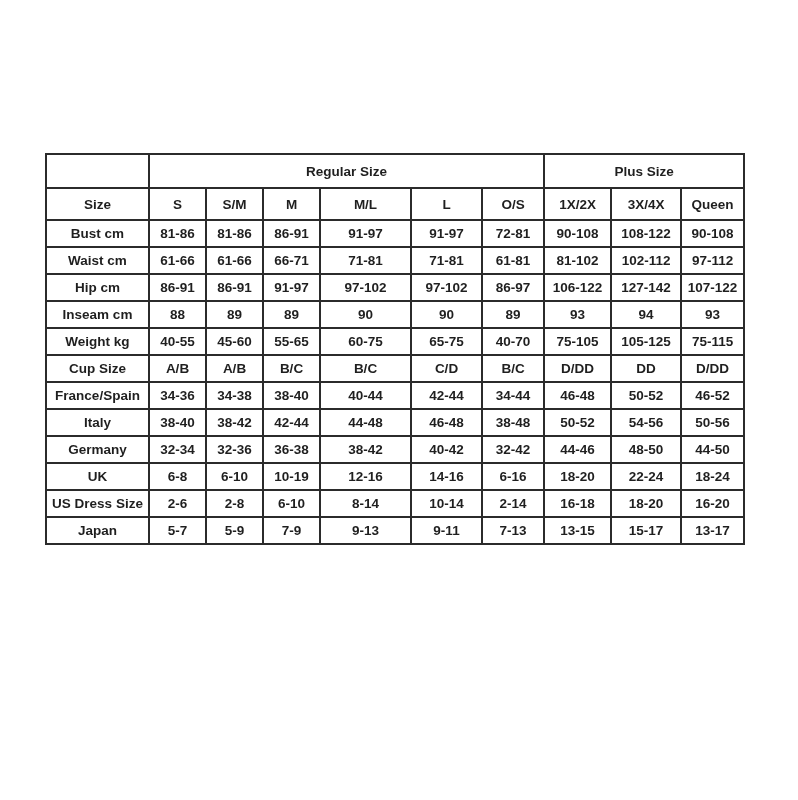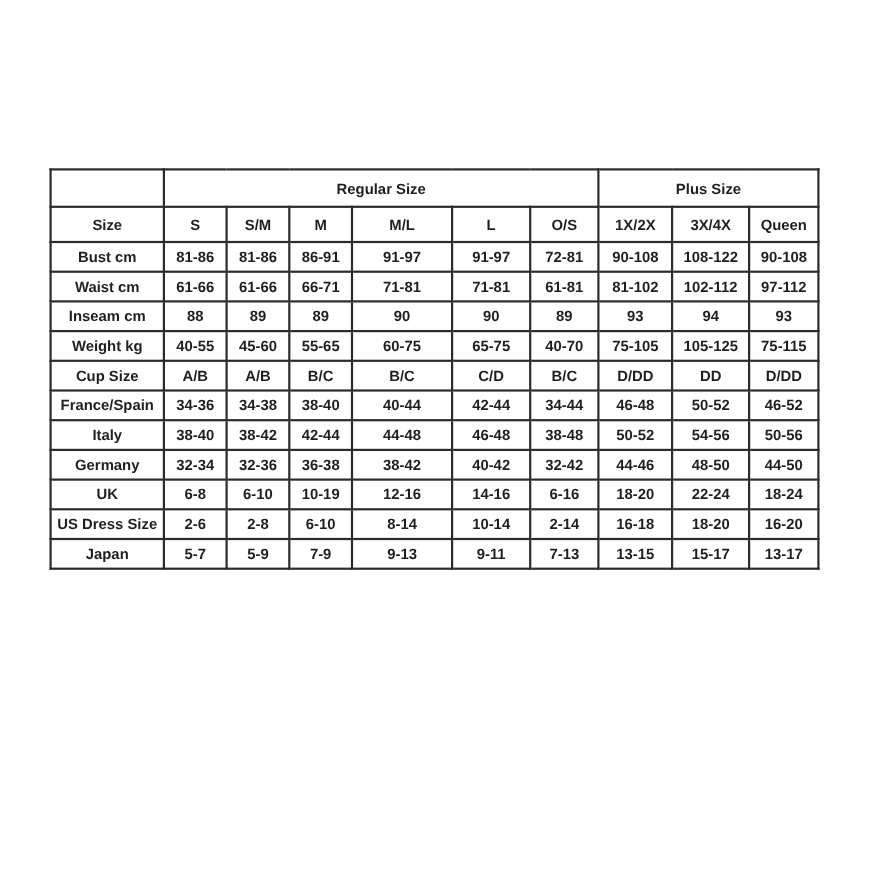--- a/index.html
+++ b/index.html
@@ -103,20 +103,32 @@
         <td>61-66</td>
         <td>66-71</td>
         <td>71-81</td>
         <td>71-81</td>
         <td>61-81</td>
         <td>81-102</td>
         <td>102-112</td>
         <td>97-112</td>
       </tr>
       <tr>
+        <td class="rowlabel">Hip cm</td>
+        <td>86-91</td>
+        <td>86-91</td>
+        <td>91-97</td>
+        <td>97-102</td>
+        <td>97-102</td>
+        <td>86-97</td>
+        <td>106-122</td>
+        <td>127-142</td>
+        <td>107-122</td>
+      </tr>
+      <tr>
         <td class="rowlabel">Inseam cm</td>
         <td>88</td>
         <td>89</td>
         <td>89</td>
         <td>90</td>
         <td>90</td>
         <td>89</td>
         <td>93</td>
         <td>94</td>
         <td>93</td>

